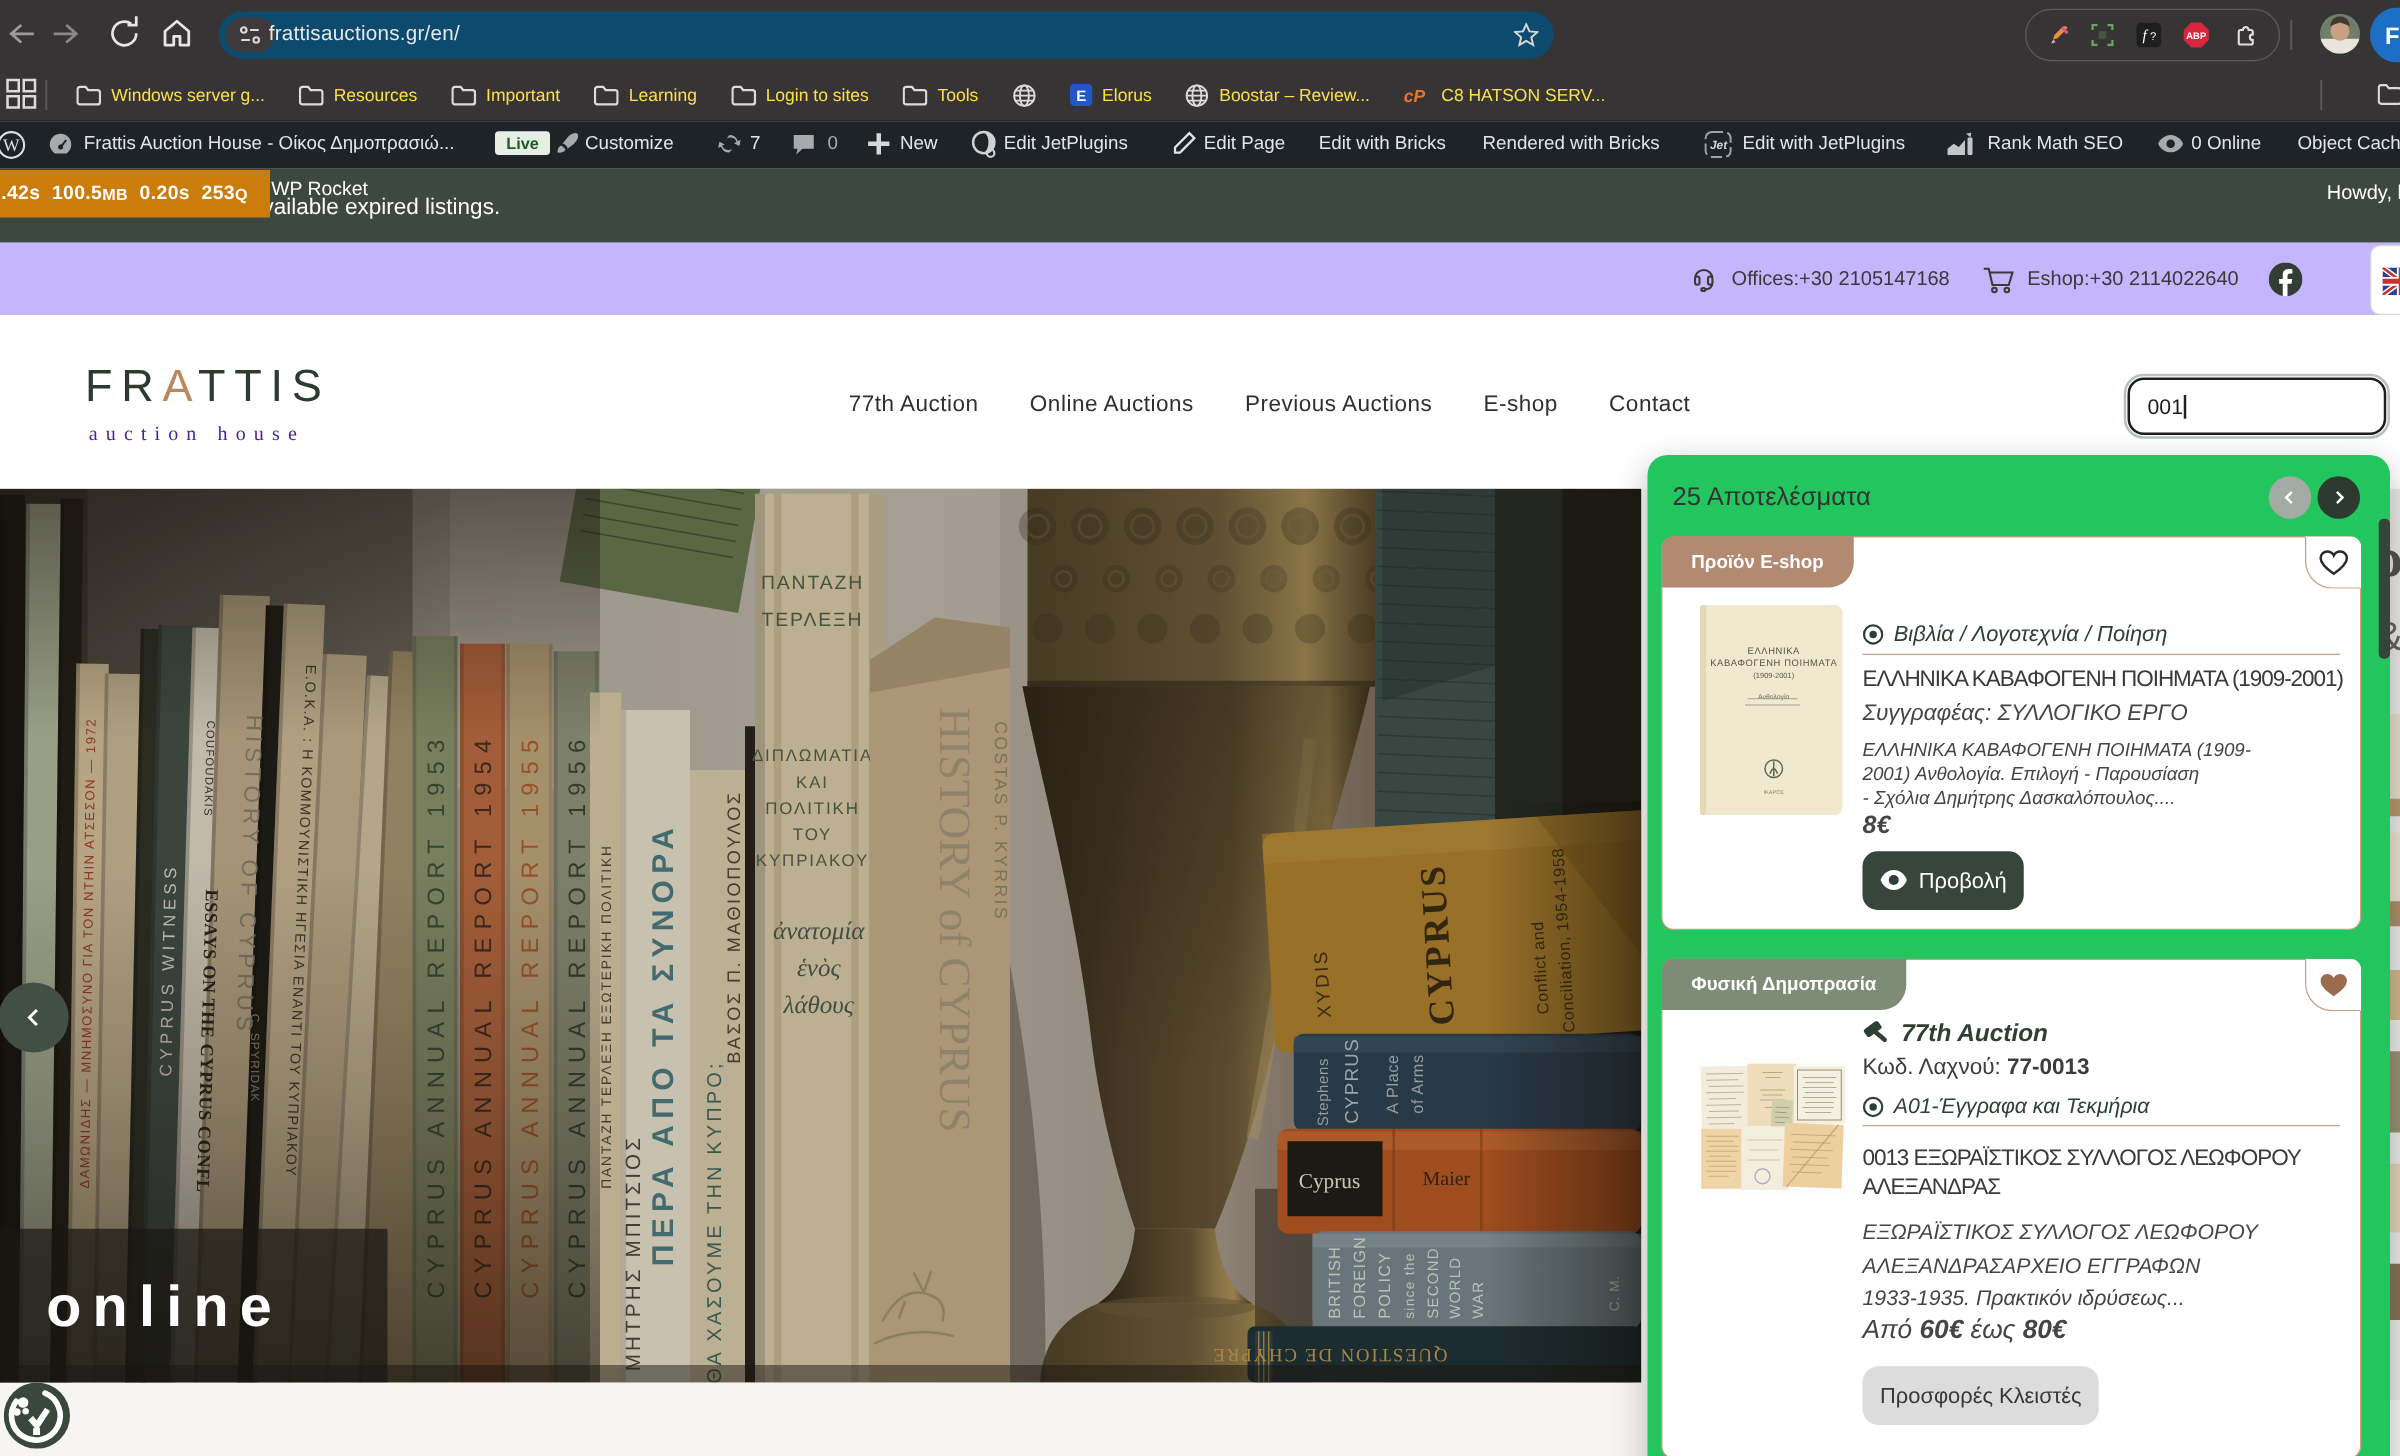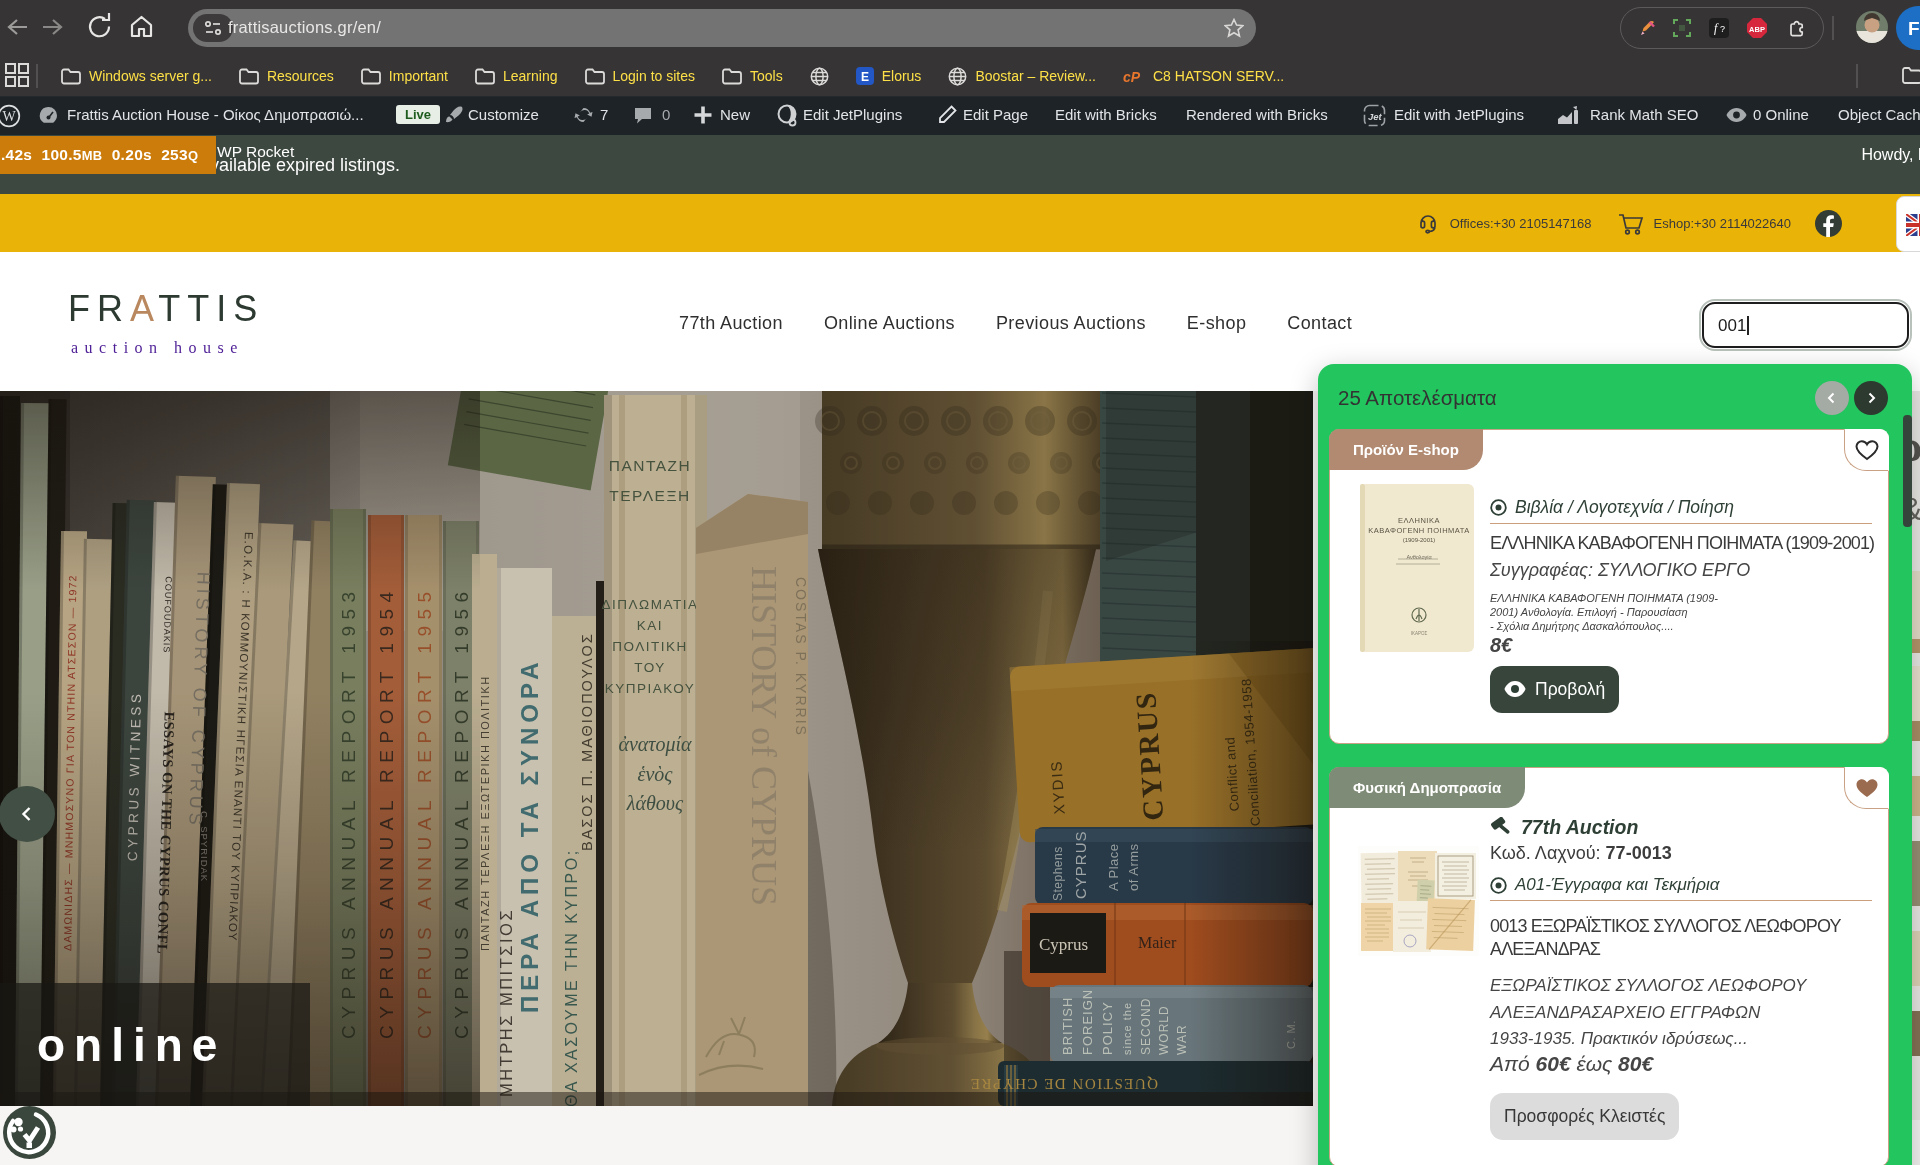--- a/index.html
+++ b/index.html
@@ -4,40 +4,40 @@
 <title>frattisauctions</title>
 <style>
   * { margin:0; padding:0; box-sizing:border-box; }
   html,body { width:1920px; height:1165px; overflow:hidden; font-family:"Liberation Sans", sans-serif; }
   body { position:relative; background:#f6f5f3; }
   .abs { position:absolute; }
 
   
   #toolbar { position:absolute; left:0; top:0; width:1920px; height:56px; background:#373435; }
   #bookmarks { position:absolute; left:0; top:56px; width:1920px; height:41px; background:#373435; border-bottom:1px solid #26292c; }
-  #addrbar { position:absolute; left:188px; top:9px; width:1068px; height:38px; background:#737373; border-radius:19px; }
+  #addrbar { position:absolute; left:175px; top:9px; width:1068px; height:38px; background:#0c4a6e; border-radius:19px; }
   #addrbar .siteinfo { position:absolute; left:5px; top:5px; width:40px; height:28px; border-radius:14px; background:#3d3a3b; display:flex; align-items:center; justify-content:center; }
   #addrbar .url { position:absolute; left:40px; top:9px; font-size:16.5px; color:#e9e7e6; letter-spacing:0.2px; }
   #extpill { position:absolute; left:1620px; top:7px; width:204px; height:42px; border:1px solid #5c5a5a; border-radius:21px; display:flex; align-items:center; justify-content:space-evenly; }
   .bm { display:flex; align-items:center; gap:8px; color:#fde047; font-size:14px; }
   #bookmarks .row { display:flex; align-items:center; height:40px; gap:27px; padding-left:5px; }
 
   
   #wpbar { position:absolute; left:0; top:97px; width:1920px; height:38px; background:#1d2327; color:#e2e4e7; font-size:15px; display:flex; align-items:center; white-space:nowrap; }
   .live { background:#e6eee6; color:#1e5c1e; font-weight:bold; font-size:13px; padding:2px 9px; border-radius:3px; }
 
   
   #notice { z-index:5; position:absolute; left:0; top:135px; width:1920px; height:59px; background:#3d4840; color:#fff; overflow:hidden; }
   #perf { position:absolute; left:-26px; top:1px; height:38px; background:#cb7c0b; color:#fff; display:flex; align-items:center; font-size:15.5px; font-weight:bold; letter-spacing:0.3px; padding:0 18px; }
   #notice .big { position:absolute; left:200px; top:20px; font-size:18px; color:#fdfdfd; z-index:0; }
   #notice .wpr { position:absolute; left:217px; top:8px; font-size:15.5px; z-index:2; }
   #notice .howdy { position:absolute; right:-6px; top:11px; font-size:16px; }
 
   
-  #sitetop { position:absolute; left:0; top:194px; width:1920px; height:58px; background:#eab308; color:#3a3a3a; font-size:13px; }
+  #sitetop { position:absolute; left:0; top:194px; width:1920px; height:58px; background:#c4b5fd; color:#3a3a3a; font-size:16px; }
   #sitetop .wrap { position:absolute; right:78px; top:16px; display:flex; align-items:center; gap:10px; }
   #langbox { position:absolute; left:1896px; top:196px; width:60px; height:56px; background:#fff; border:1px solid #d8d8d8; border-radius:8px; }
 
   
   #header { position:absolute; left:0; top:252px; width:1920px; height:139px; background:#ffffff; }
   #logo { position:absolute; left:68px; top:36px; }
   #logo .l1 { font-size:36px; letter-spacing:7px; color:#2c3a31; font-weight:500; }
   #logo .l1 b { color:#b9885f; font-weight:500; }
   #logo .l2 { font-family:"Liberation Serif", serif; font-size:16px; letter-spacing:6.5px; color:#4c1d95; margin-top:9px; margin-left:3px; }
   #nav { position:absolute; left:679px; top:61px; display:flex; gap:41px; font-size:18px; letter-spacing:0.4px; color:#2f2f2f; font-weight:500; white-space:nowrap; }
@@ -748,21 +748,21 @@
 <text x="61" y="152" font-size="4.5" fill="#8a8373" text-anchor="middle">ΙΚΑΡΟΣ</text>
 </svg></div>
     <div class="cbody" style="top:67px">
       <div class="cat"><svg width="17" height="17" viewBox="0 0 17 17">
             <circle cx="8.5" cy="8.5" r="7.3" fill="none" stroke="#2e4036" stroke-width="1.8"></circle>
             <circle cx="8.5" cy="8.5" r="3" fill="#2e4036"></circle>
           </svg>Βιβλία / Λογοτεχνία / Ποίηση</div>
       <div class="sep"></div>
       <div class="ttl" style="margin-top:8px;white-space:nowrap">ΕΛΛΗΝΙΚΑ ΚΑΒΑΦΟΓΕΝΗ ΠΟΙΗΜΑΤΑ (1909-2001)</div>
       <div class="ital" style="font-size:18px;margin-top:5px">Συγγραφέας: ΣΥΛΛΟΓΙΚΟ ΕΡΓΟ</div>
-      <div class="ital" style="font-size:11px;line-height:1.26;margin-top:11px">ΕΛΛΗΝΙΚΑ ΚΑΒΑΦΟΓΕΝΗ ΠΟΙΗΜΑΤΑ (1909-<br>2001) Ανθολογία. Επιλογή - Παρουσίαση<br>- Σχόλια Δημήτρης Δασκαλόπουλος....</div>
+      <div class="ital" style="font-size:15px;line-height:1.26;margin-top:11px">ΕΛΛΗΝΙΚΑ ΚΑΒΑΦΟΓΕΝΗ ΠΟΙΗΜΑΤΑ (1909-<br>2001) Ανθολογία. Επιλογή - Παρουσίαση<br>- Σχόλια Δημήτρης Δασκαλόπουλος....</div>
       <div class="ital" style="font-size:20px;font-weight:bold;margin-top:0px">8€</div>
       <div style="margin-top:9px"><span class="btn1"><svg width="22" height="16" viewBox="0 0 22 16">
               <path d="M11 0 C5 0 1.5 5 0.5 8 1.5 11 5 16 11 16 s9.5-5 10.5-8 C20.5 5 17 0 11 0z" fill="#fff"></path>
               <circle cx="11" cy="8" r="4" fill="#2e4036"></circle>
             </svg>Προβολή</span></div>
     </div>
   </div>
 
   <div class="card" id="card2">
     <div class="tag">Φυσική Δημοπρασία</div>

